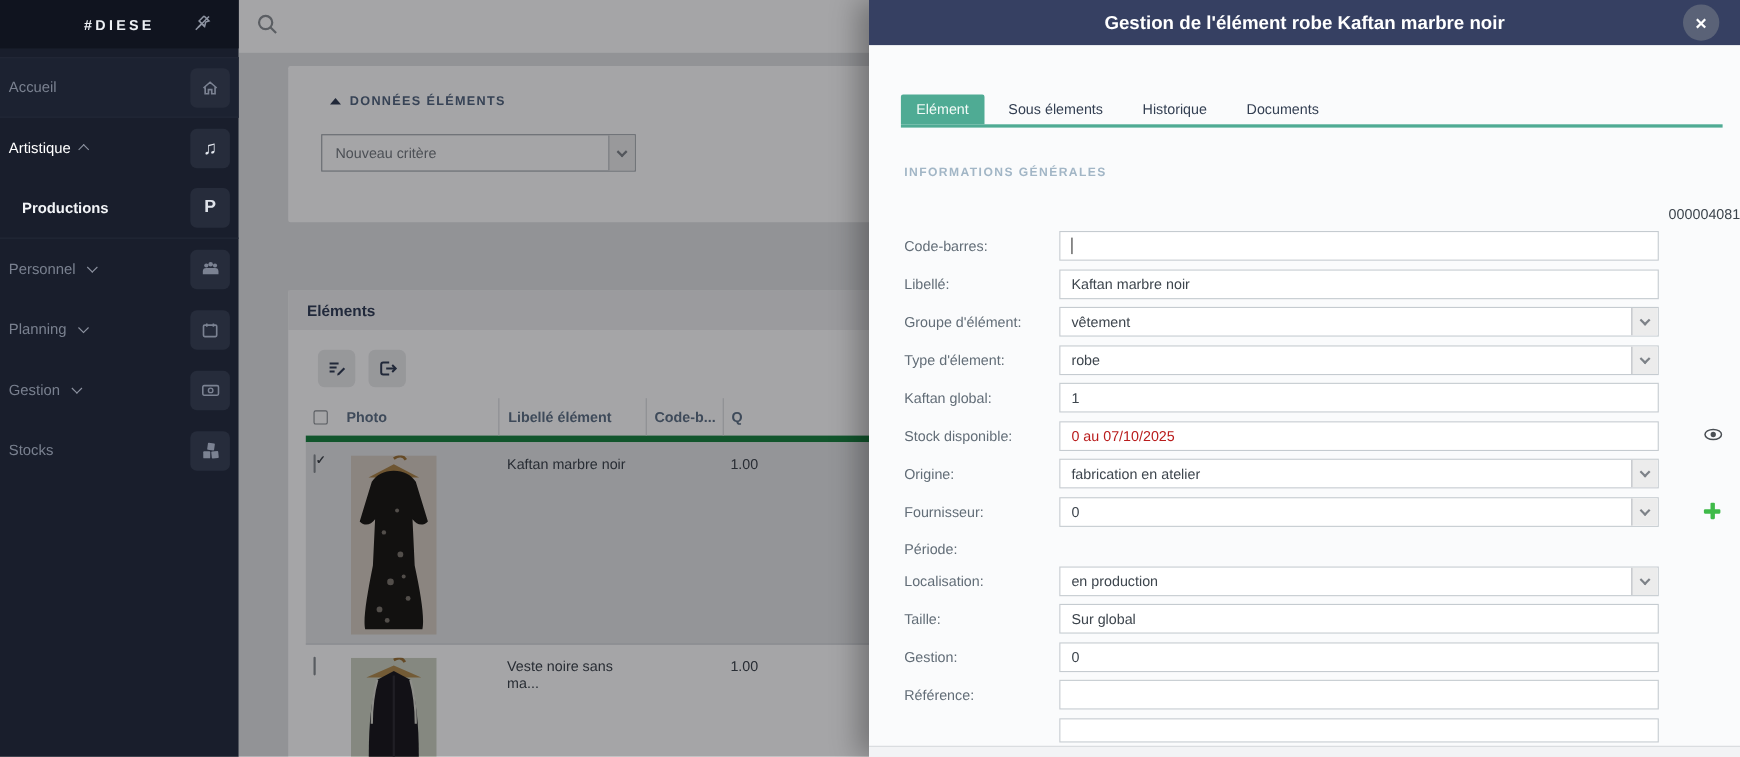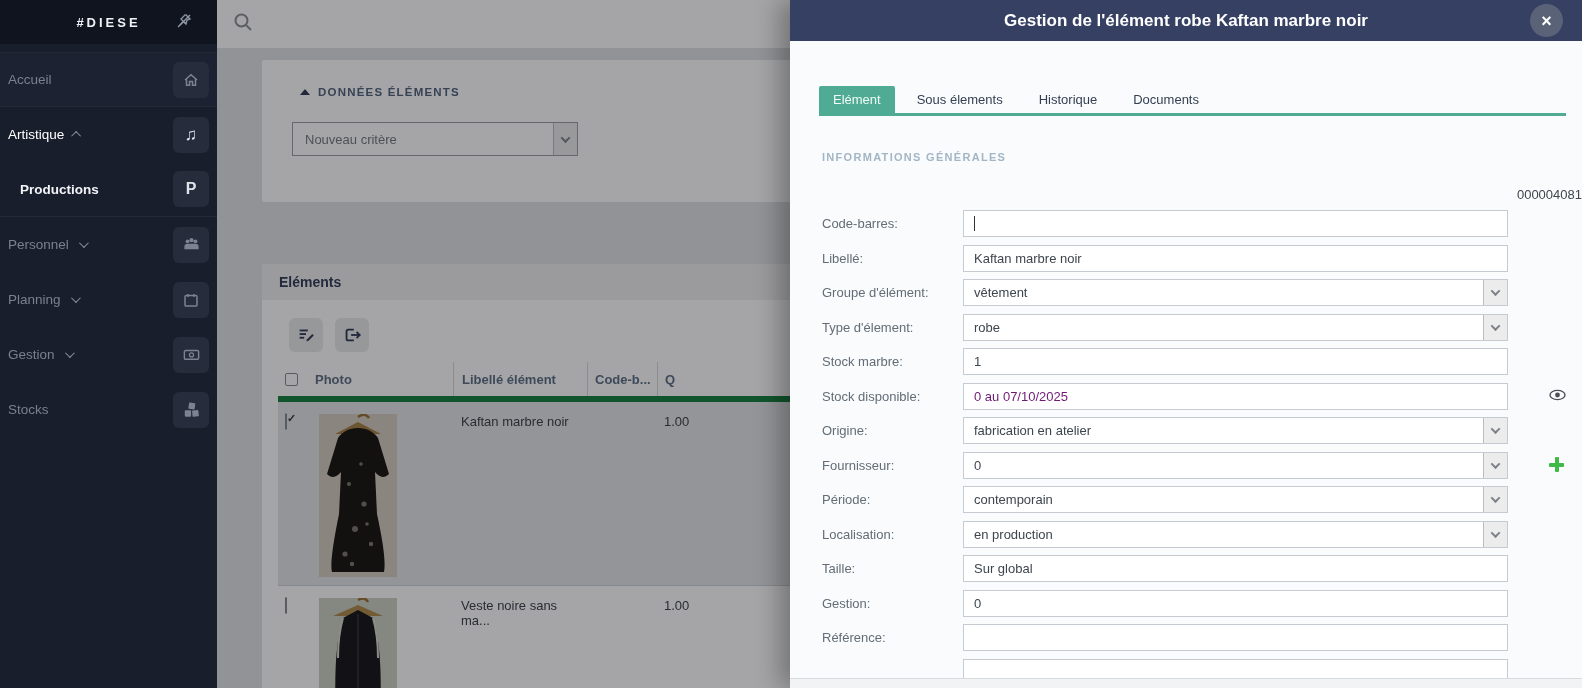--- a/index.html
+++ b/index.html
@@ -78,21 +78,21 @@
 
   .m-body { padding-left:32px; }
   .sec-title { margin-top:35px; font-size:11px; font-weight:bold; letter-spacing:1.3px; color:#a2b6c6; }
   .record-id { margin-top:24px; font-size:13px; color:#3d454d;text-align:right; }
 
   .form { margin-top:8px; }
   .frow { display:flex; align-items:flex-start; margin-bottom:7.5px; position:relative; width:718px; }
   .flabel { width:141px; padding-top:6px; font-size:13px; color:#626d77; }
   .control { width:545px; height:27px; background:#ffffff; border:1px solid #c5cbd0; display:flex; align-items:center; overflow:hidden; }
   .control .val { flex:1; padding-left:10px; font-size:13px; color:#3d454d; white-space:nowrap; }
-  .control .val.muted { color:#701a75; }
+  .control .val.muted { color:#b91c1c; }
   .control.select .dd-box { height:25px; }
   .caret { width:1px; height:15px; background:#333; margin-left:10px; }
   .row-icon { position:absolute; left:727px; top:5px; }
   .plus-ic { width:15px; height:15px; position:relative; display:block; }
   .plus-ic::before { content:""; position:absolute; left:0; top:6px; width:15px; height:4px; background:#3fba49; border-radius:1px; }
   .plus-ic::after { content:""; position:absolute; left:6px; top:0; width:4px; height:15px; background:#3fba49; border-radius:1px; }
   .partial .control { height:22px; }
   .m-footer { position:absolute; left:0; bottom:0; width:100%; height:10px; background:#f2f3f5; border-top:1px solid #d8dbde; z-index:12; }
 </style>
 </head>
@@ -331,21 +331,21 @@
         <label class="flabel">Type d'élement:</label>
         <div class="control select">
           <span class="val">robe</span>
           <span class="dd-box">
               <i class="sel-chev"></i>
             </span>
         </div>
       </div>
 
       <div class="frow">
-        <label class="flabel">Stock marbre:</label>
+        <label class="flabel">Kaftan global:</label>
         <div class="control input">
           <span class="val">1</span>
         </div>
       </div>
 
       <div class="frow">
         <label class="flabel">Stock disponible:</label>
         <div class="control input">
           <span class="val muted">0 au 07/10/2025</span>
         </div>
@@ -375,26 +375,20 @@
               <i class="sel-chev"></i>
             </span>
         </div>
         <span class="row-icon">
             <i class="plus-ic"></i>
           </span>
       </div>
 
       <div class="frow">
         <label class="flabel">Période:</label>
-        <div class="control select">
-          <span class="val">contemporain</span>
-          <span class="dd-box">
-              <i class="sel-chev"></i>
-            </span>
-        </div>
       </div>
 
       <div class="frow">
         <label class="flabel">Localisation:</label>
         <div class="control select">
           <span class="val">en production</span>
           <span class="dd-box">
               <i class="sel-chev"></i>
             </span>
         </div>

